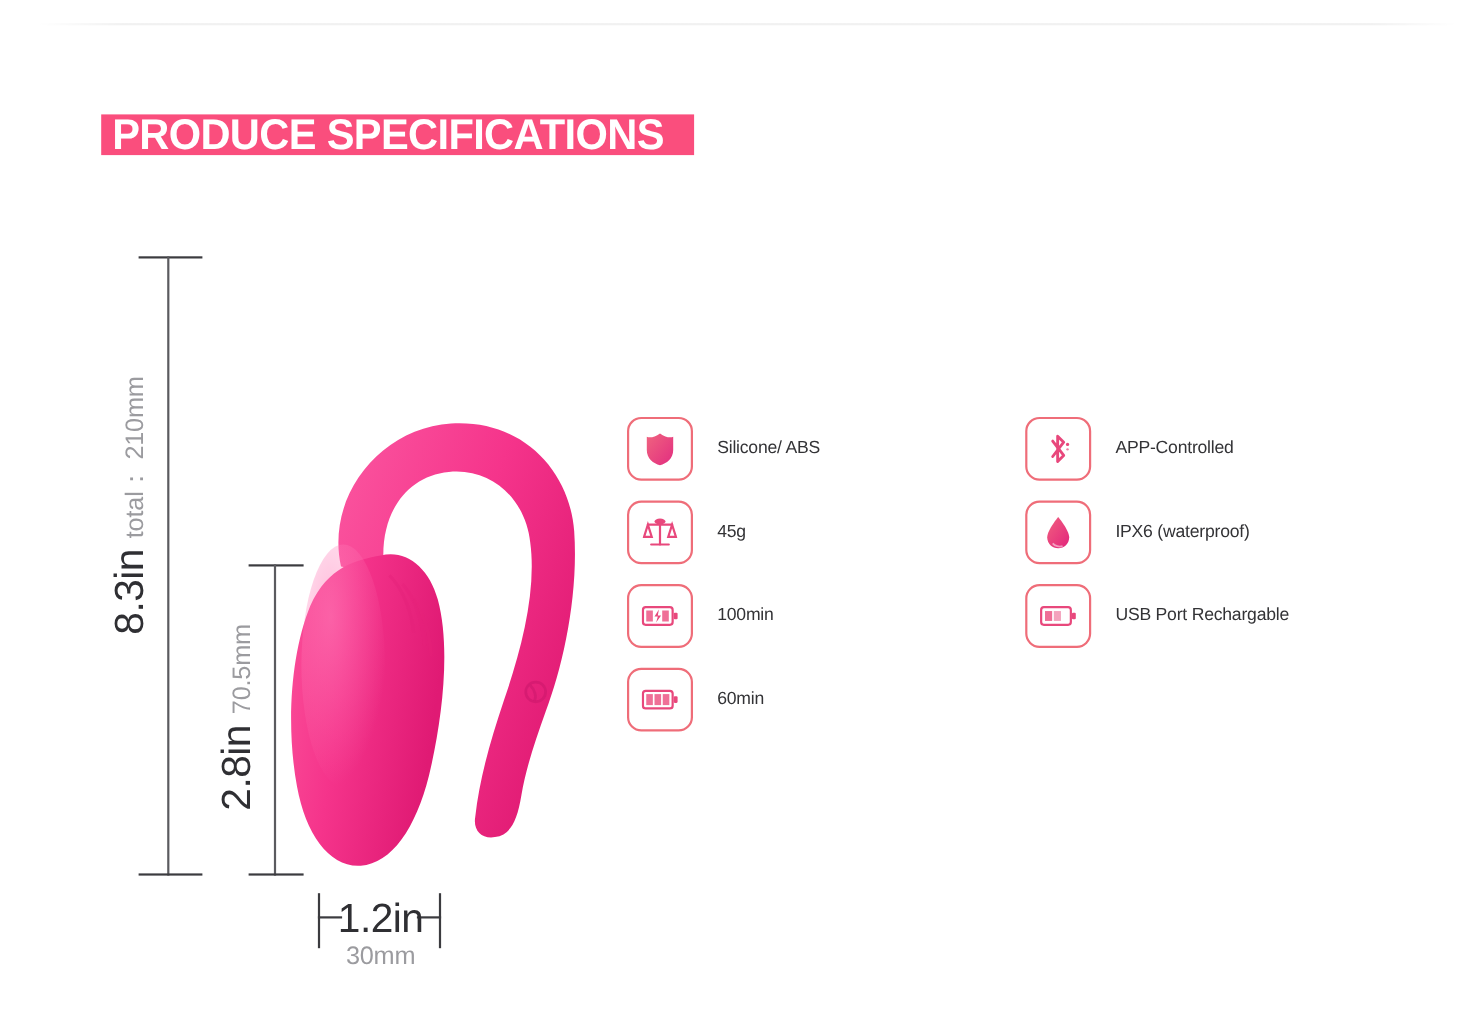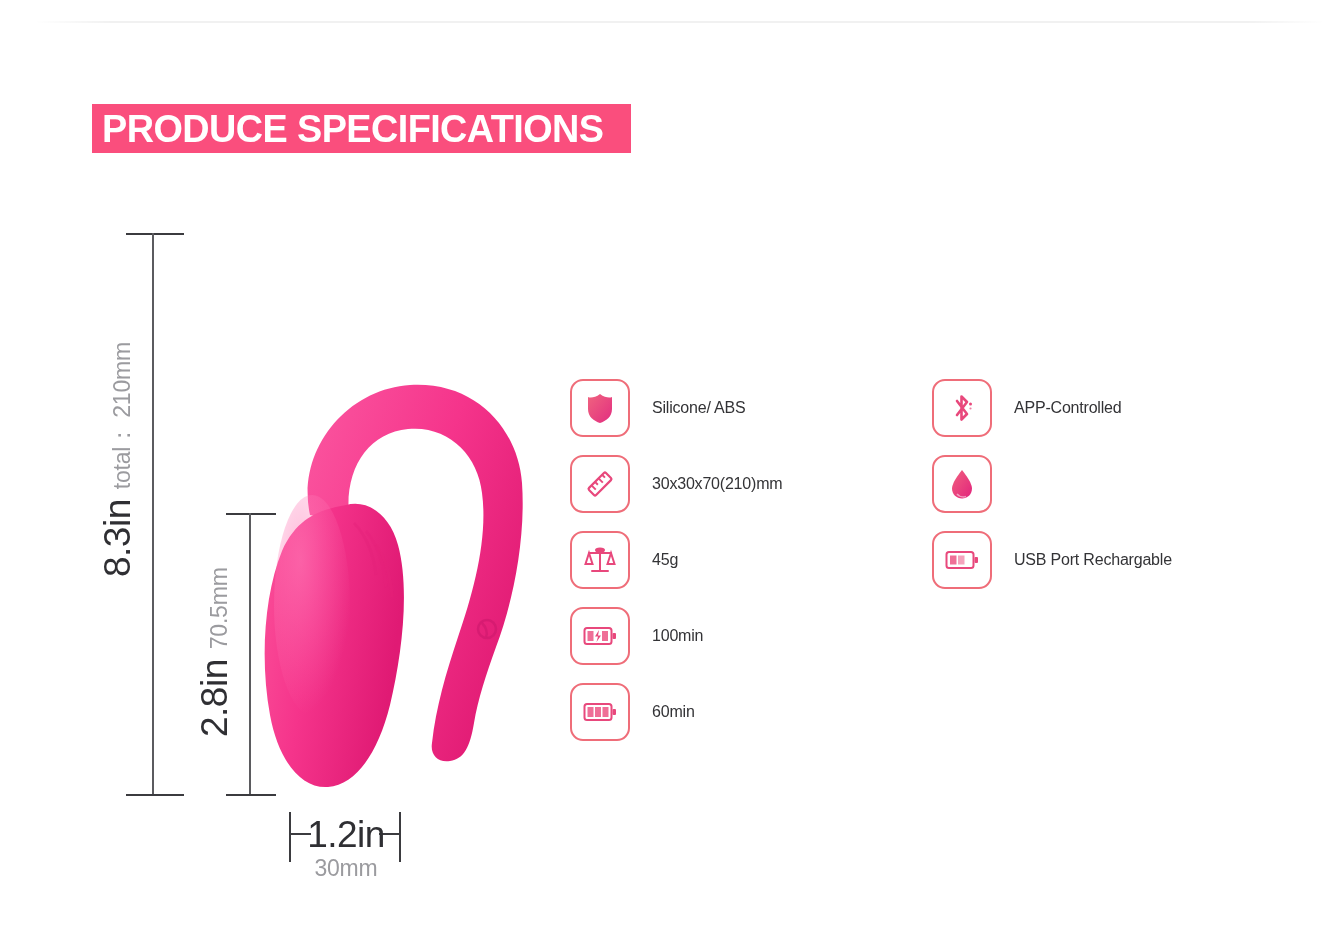--- a/index.html
+++ b/index.html
@@ -25,21 +25,21 @@
     width: 1291px;
     height: 2px;
     background: linear-gradient(to right, rgba(0,0,0,0.0), rgba(0,0,0,0.055) 6%, rgba(0,0,0,0.055) 94%, rgba(0,0,0,0.0));
   }
 
   
   .title-banner {
     position: absolute;
     left: 92px;
     top: 104px;
-    height: 49px;
+    height: 37px;
     padding: 0 12px 0 10px;
     background: #fa4e7d;
     display: flex;
     align-items: center;
   }
   .title-banner .title-text {
     color: #ffffff;
     font-size: 39px;
     font-weight: bold;
     letter-spacing: -0.6px;
@@ -238,34 +238,20 @@
             <stop offset="0%" stop-color="#f0647f"></stop>
                 <stop offset="100%" stop-color="#e22d80"></stop>
           </linearGradient>
             </defs>
           <path d="M15,2 C20,6 25,6 27,5 L27,17 C27,25 21,29 15,31 C9,29 3,25 3,17 L3,5 C5,6 10,6 15,2 Z" fill="url(#shG)"></path>
         </svg>
       </span>
       <span class="spec-label">Silicone/ ABS</span>
     </div>
 
-    <div class="spec-row">
-      <span class="icon-box">
-        <svg width="32" height="32" viewBox="0 0 32 32">
-          <g transform="rotate(-45 16 16)">
-            <rect x="4" y="11" width="24" height="10" rx="1.5" fill="none" stroke="#e8487c" stroke-width="2.2"></rect>
-            <line x1="9" y1="11" x2="9" y2="17" stroke="#e8487c" stroke-width="2"></line>
-            <line x1="14" y1="11" x2="14" y2="15" stroke="#e8487c" stroke-width="2"></line>
-            <line x1="19" y1="11" x2="19" y2="17" stroke="#e8487c" stroke-width="2"></line>
-            <line x1="24" y1="11" x2="24" y2="15" stroke="#e8487c" stroke-width="2"></line>
-          </g>
-        </svg>
-      </span>
-      <span class="spec-label">30x30x70(210)mm</span>
-    </div>
 
     <div class="spec-row">
       <span class="icon-box">
         <svg width="32" height="32" viewBox="0 0 32 32">
           <g stroke="#e8487c" stroke-width="2" fill="none" stroke-linecap="round">
             <line x1="16" y1="6" x2="16" y2="27"></line>
             <line x1="5" y1="9" x2="27" y2="9"></line>
             <line x1="8" y1="27" x2="24" y2="27"></line>
             <path d="M5,9 L1.5,20 L8.5,20 Z"></path>
             <path d="M27,9 L23.5,20 L30.5,20 Z"></path>
@@ -323,20 +309,21 @@
           <defs>
               <linearGradient id="dropG" x1="0" y1="0" x2="1" y2="1">
             <stop offset="0%" stop-color="#f1607f"></stop>
                 <stop offset="100%" stop-color="#e2247c"></stop>
           </linearGradient>
             </defs>
           <path d="M14,2 C14,2 24,14 24,20.5 C24,26.3 19.5,30.5 14,30.5 C8.5,30.5 4,26.3 4,20.5 C4,14 14,2 14,2 Z" fill="url(#dropG)"></path>
           <path d="M9,26 C11,28.5 15,29.5 18,28.5" stroke="#ffffff" stroke-width="1.6" fill="none" opacity="0.5"></path>
         </svg>
       </span>
+      <span class="spec-label">IPX6 (waterproof)</span>
     </div>
 
     <div class="spec-row">
       <span class="icon-box">
         <svg width="34" height="22" viewBox="0 0 34 22">
           <rect x="1.5" y="3" width="27" height="16" rx="2.5" fill="none" stroke="#e8487c" stroke-width="2"></rect>
           <rect x="29.5" y="8" width="3.5" height="6" rx="1" fill="#e8487c"></rect>
           <rect x="5" y="6.5" width="6.5" height="9" fill="#ef6f97"></rect>
           <rect x="13" y="6.5" width="6.5" height="9" fill="#f4a3bd"></rect>
         </svg>

